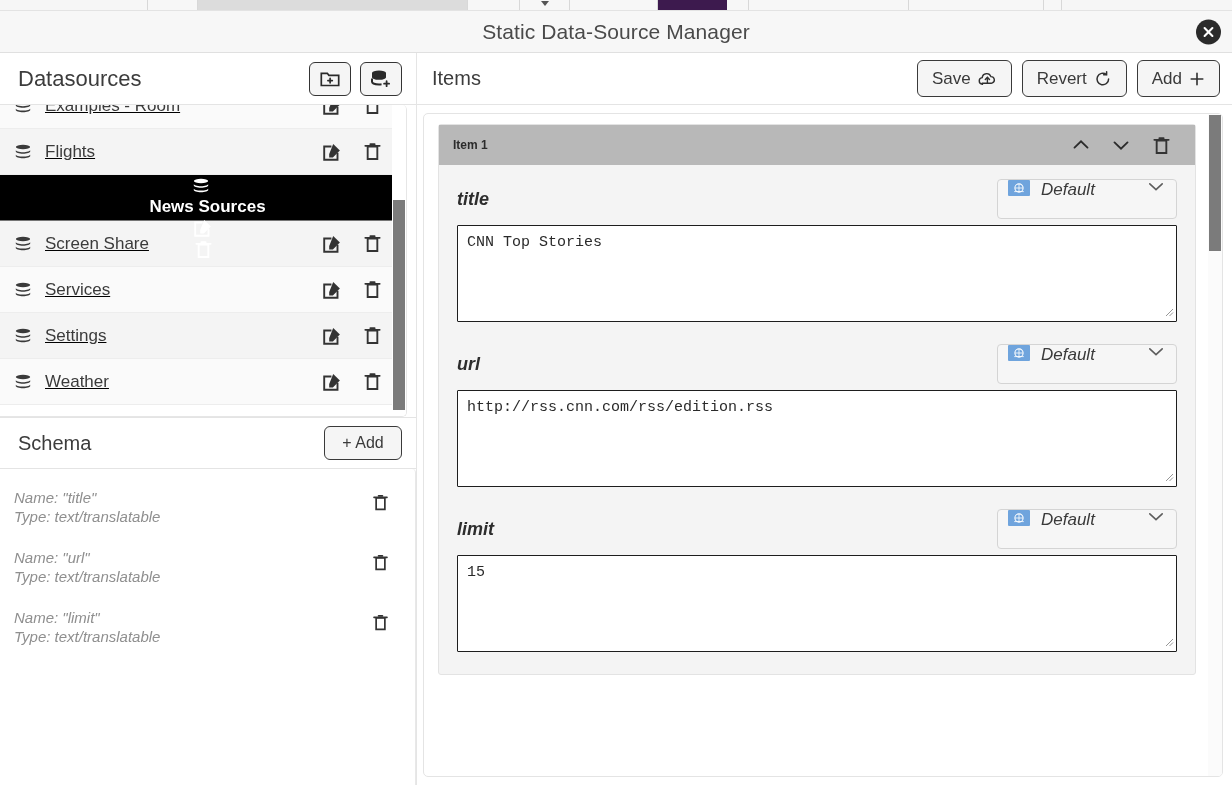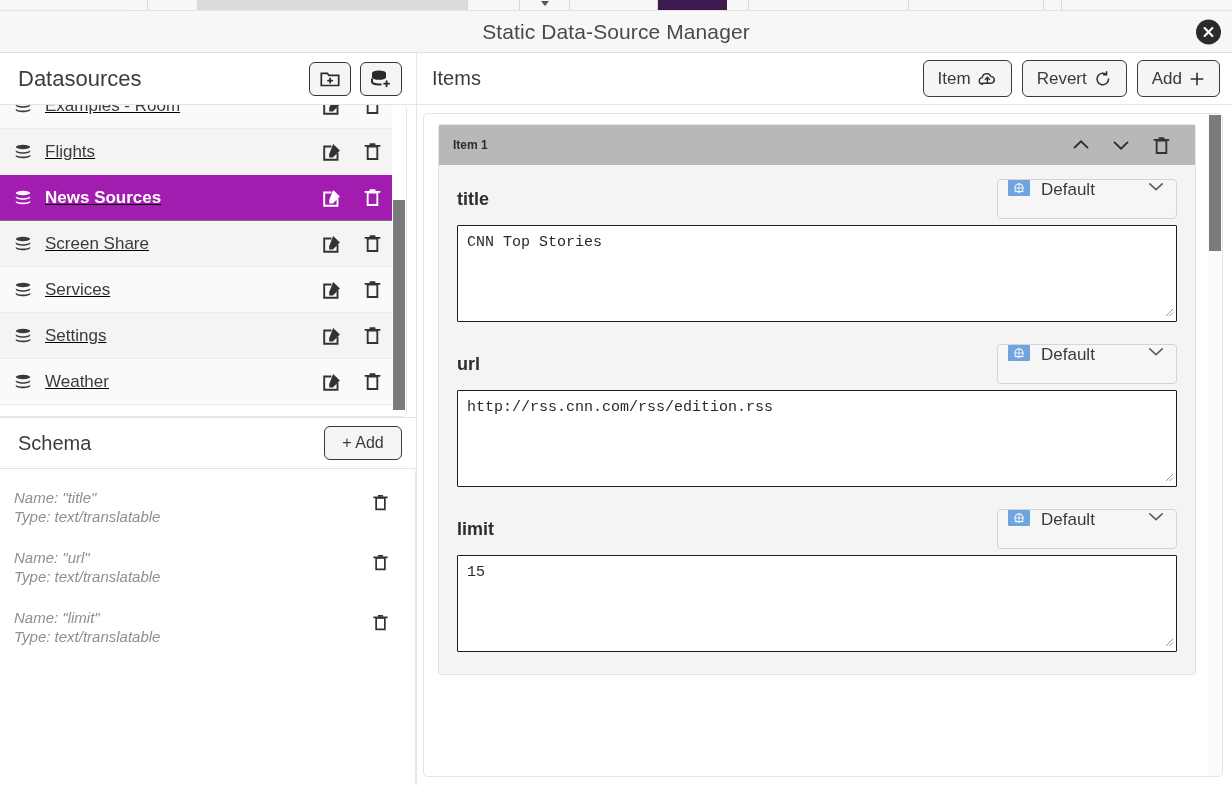--- a/index.html
+++ b/index.html
@@ -80,21 +80,21 @@
     border: 1px solid #e6e6e6; border-left: none; border-top: none;
     border-radius: 0 5px 5px 0;
   }
   #ds-list { position: absolute; left: 0; top: -22px; width: 100%; text-decoration: underline; }
   .ds-row {
     height: 46px; display: flex; align-items: center;
     padding: 0 14px 0 14px; border-bottom: 1px solid #ededed;
     background: #fafafa; cursor: pointer;
   }
   .ds-row.alt { background: #f4f4f4; }
-  .ds-row.selected { background: #a21caf; border-bottom-color: #757575; }
+  .ds-row.selected { background: #000000; border-bottom-color: #757575; flex-direction: column; }
   .ds-row .db-ico { width: 22px; flex: 0 0 22px; display: flex; align-items: center; }
   .ds-row .ds-label {
     flex: 1; font-size: 17px; color: #3b3b3b; padding-left: 9px;
   }
   .ds-row.selected .ds-label { color: #ffffff; font-weight: bold; }
   .ds-row .row-act { width: 40px; display: flex; justify-content: center; cursor: pointer; }
 
   
   #ds-scrollbar {
     position: absolute; right: 0; top: 0; width: 14px; height: 100%;
@@ -162,21 +162,21 @@
     display: flex; align-items: center; padding: 0 14px 0 14px;
   }
   .item-card-head .item-title { flex: 1; font-size: 12px; font-weight: bold; color: #2c2c2c; }
   .item-card-head .hact { width: 40px; display: flex; justify-content: center; cursor: pointer; }
   .item-card-body { padding: 14px 12px 18px 12px; }
 
   .field { margin-bottom: 22px; }
   .field:last-child { margin-bottom: 4px; }
   .field-top {
     display: flex; align-items: center; justify-content: space-between;
-    padding: 0 6px 0 6px; height: 40px;
+    padding: 0 6px 0 6px; height: 40px; font-style: italic;
   }
   .field-name { font-size: 18px; font-weight: bold; color: #2d2d2d; }
   .lang-select {
     width: 180px; height: 40px; background: #f6f6f6;
     border: 1px solid #d4d4d4; border-radius: 4px;
     display: flex; padding: 0 10px; cursor: pointer;
   }
   .lang-select .flag {
     width: 22px; height: 16px; background: #6fa4dd; border-radius: 1px;
     display: flex; align-items: center; justify-content: center; flex: 0 0 22px;
@@ -475,21 +475,21 @@
           </div>
         </div>
     </div>
 
     <div id="right-col">
 
       <div id="items-head">
         <div class="head-title">Items</div>
 
         <div class="text-btn">
-          <span>Item</span>
+          <span>Save</span>
           <svg width="19" height="16" viewBox="0 0 19 16">
             <path d="M4.4 13.2a3.3 3.3 0 0 1-.2-6.58 4.5 4.5 0 0 1 8.7-1.0 3.3 3.3 0 0 1 1.5 6.3 3.1 3.1 0 0 1-1.1.28H4.4z" fill="none" stroke="#303030" stroke-width="1.4"></path>
             <path d="M9.4 12.2V6.4 M7.3 8.4 9.4 6.2 11.5 8.4" fill="none" stroke="#303030" stroke-width="1.4" stroke-linecap="round"></path>
           </svg>
         </div>
 
         <div class="text-btn">
           <span>Revert</span>
           <svg width="18" height="18" viewBox="0 0 18 18">
             <path d="M14.6 9a5.8 5.8 0 1 1-2.3-4.62" fill="none" stroke="#303030" stroke-width="1.5" stroke-linecap="round"></path>

